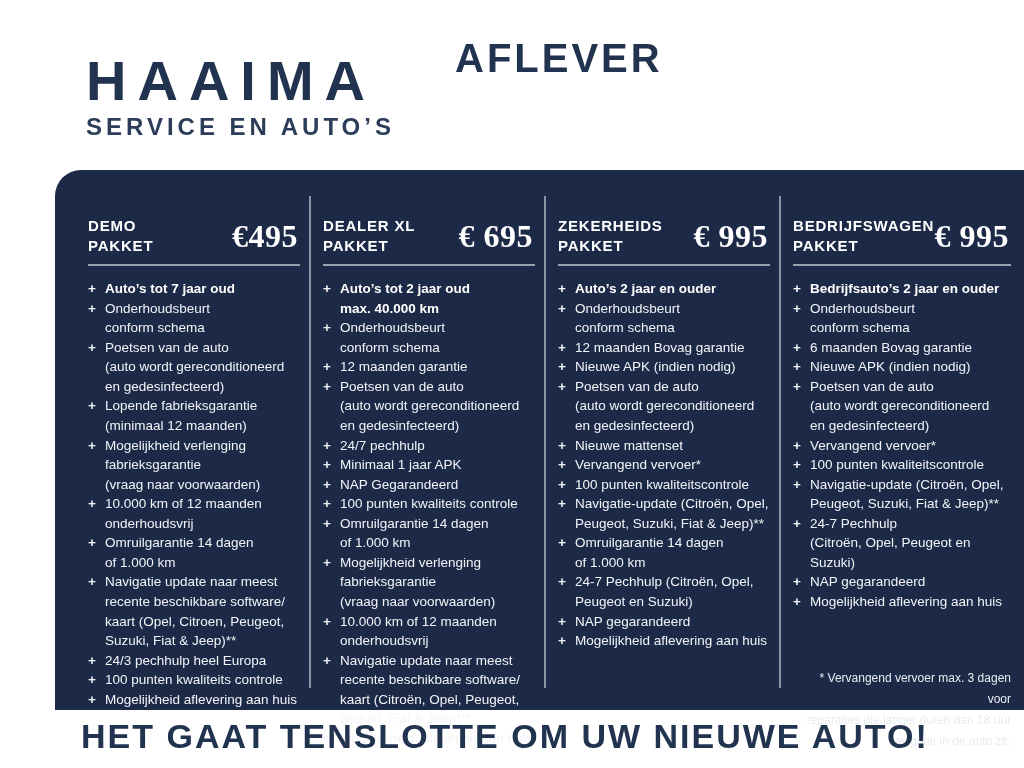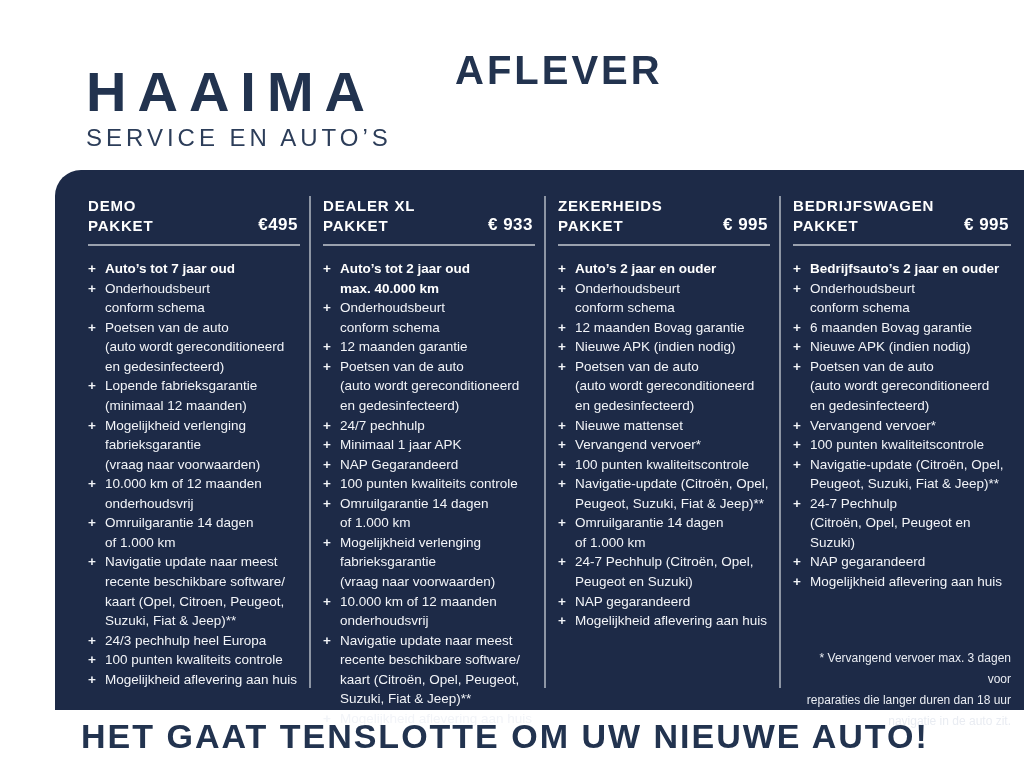--- a/index.html
+++ b/index.html
@@ -6,31 +6,31 @@
   html,body { width:1024px; height:768px; }
   body {
     position:relative;
     background:#ffffff;
     font-family:"Liberation Sans", sans-serif;
     overflow:hidden;
     color:#22334f;
   }
 
   
-  .logo { position:absolute; left:86px; top:64px; }
+  .logo { position:absolute; left:86px; top:53px; }
   .logo-name {
     font-size:56px; font-weight:700; letter-spacing:11px;
     color:#22334f; line-height:1;
   }
   .logo-tagline {
-    font-size:24px; font-weight:400; letter-spacing:4px;
+    font-size:24px; font-weight:700; letter-spacing:4px;
     color:#2c3d59; margin-top:4px;
   }
   .page-title {
-    position:absolute; left:455px; top:48px;
+    position:absolute; left:455px; top:36px;
     font-size:40px; font-weight:700; letter-spacing:3px;
     color:#22334f; line-height:1.12;
   }
 
   
   .panel {
     position:absolute; left:55px; top:170px; right:0; bottom:58px;
     background:#1d2a47;
     border-radius:26px 0 0 0;
     display:flex;
@@ -41,25 +41,25 @@
   .vdiv {
     width:2px; flex:0 0 auto;
     background:#8d95a4;
     margin:0 12px 22px 9px;
   }
 
   .col-head { display:flex; align-items:flex-end; }
   .col-name {
     flex:1;
     font-size:15px; font-weight:700; letter-spacing:0.8px;
-    color:#ffffff; line-height:1.3;
+    color:#ffffff; line-height:1.3;margin-top:20px;
   }
   .col-price {
-    font-size:17px; font-weight:700; color:#ffffff;
-    letter-spacing:0.5px; padding-right:2px;
+    font-size:32px; font-weight:700; color:#ffffff;
+    letter-spacing:0.5px; padding-right:2px;font-family:Liberation Serif, serif;
   }
   .rule { height:2px; background:#9aa1ae; margin-top:9px; }
 
   .items { margin-top:13px; }
   .item {
     display:flex;
     font-size:13.5px; line-height:1.45;
     color:#f2f4f8; font-weight:400;
   }
   .item.bold { font-weight:700; color:#ffffff; }
@@ -148,21 +148,21 @@
   </div>
 
   <div class="vdiv"></div>
 
   <div class="col">
     <div class="col-head">
       <div class="col-name">
         <span>DEALER XL</span><br>
         <span>PAKKET</span>
       </div>
-      <div class="col-price">€ 933</div>
+      <div class="col-price">€ 695</div>
     </div>
     <div class="rule"></div>
     <div class="items">
         <div class="item bold">
           <span class="plus">+</span>
           <span class="item-text">Auto’s tot 2 jaar oud<br>max. 40.000 km</span>
         </div>
         <div class="item">
           <span class="plus">+</span>
           <span class="item-text">Onderhoudsbeurt<br>conform schema</span>

